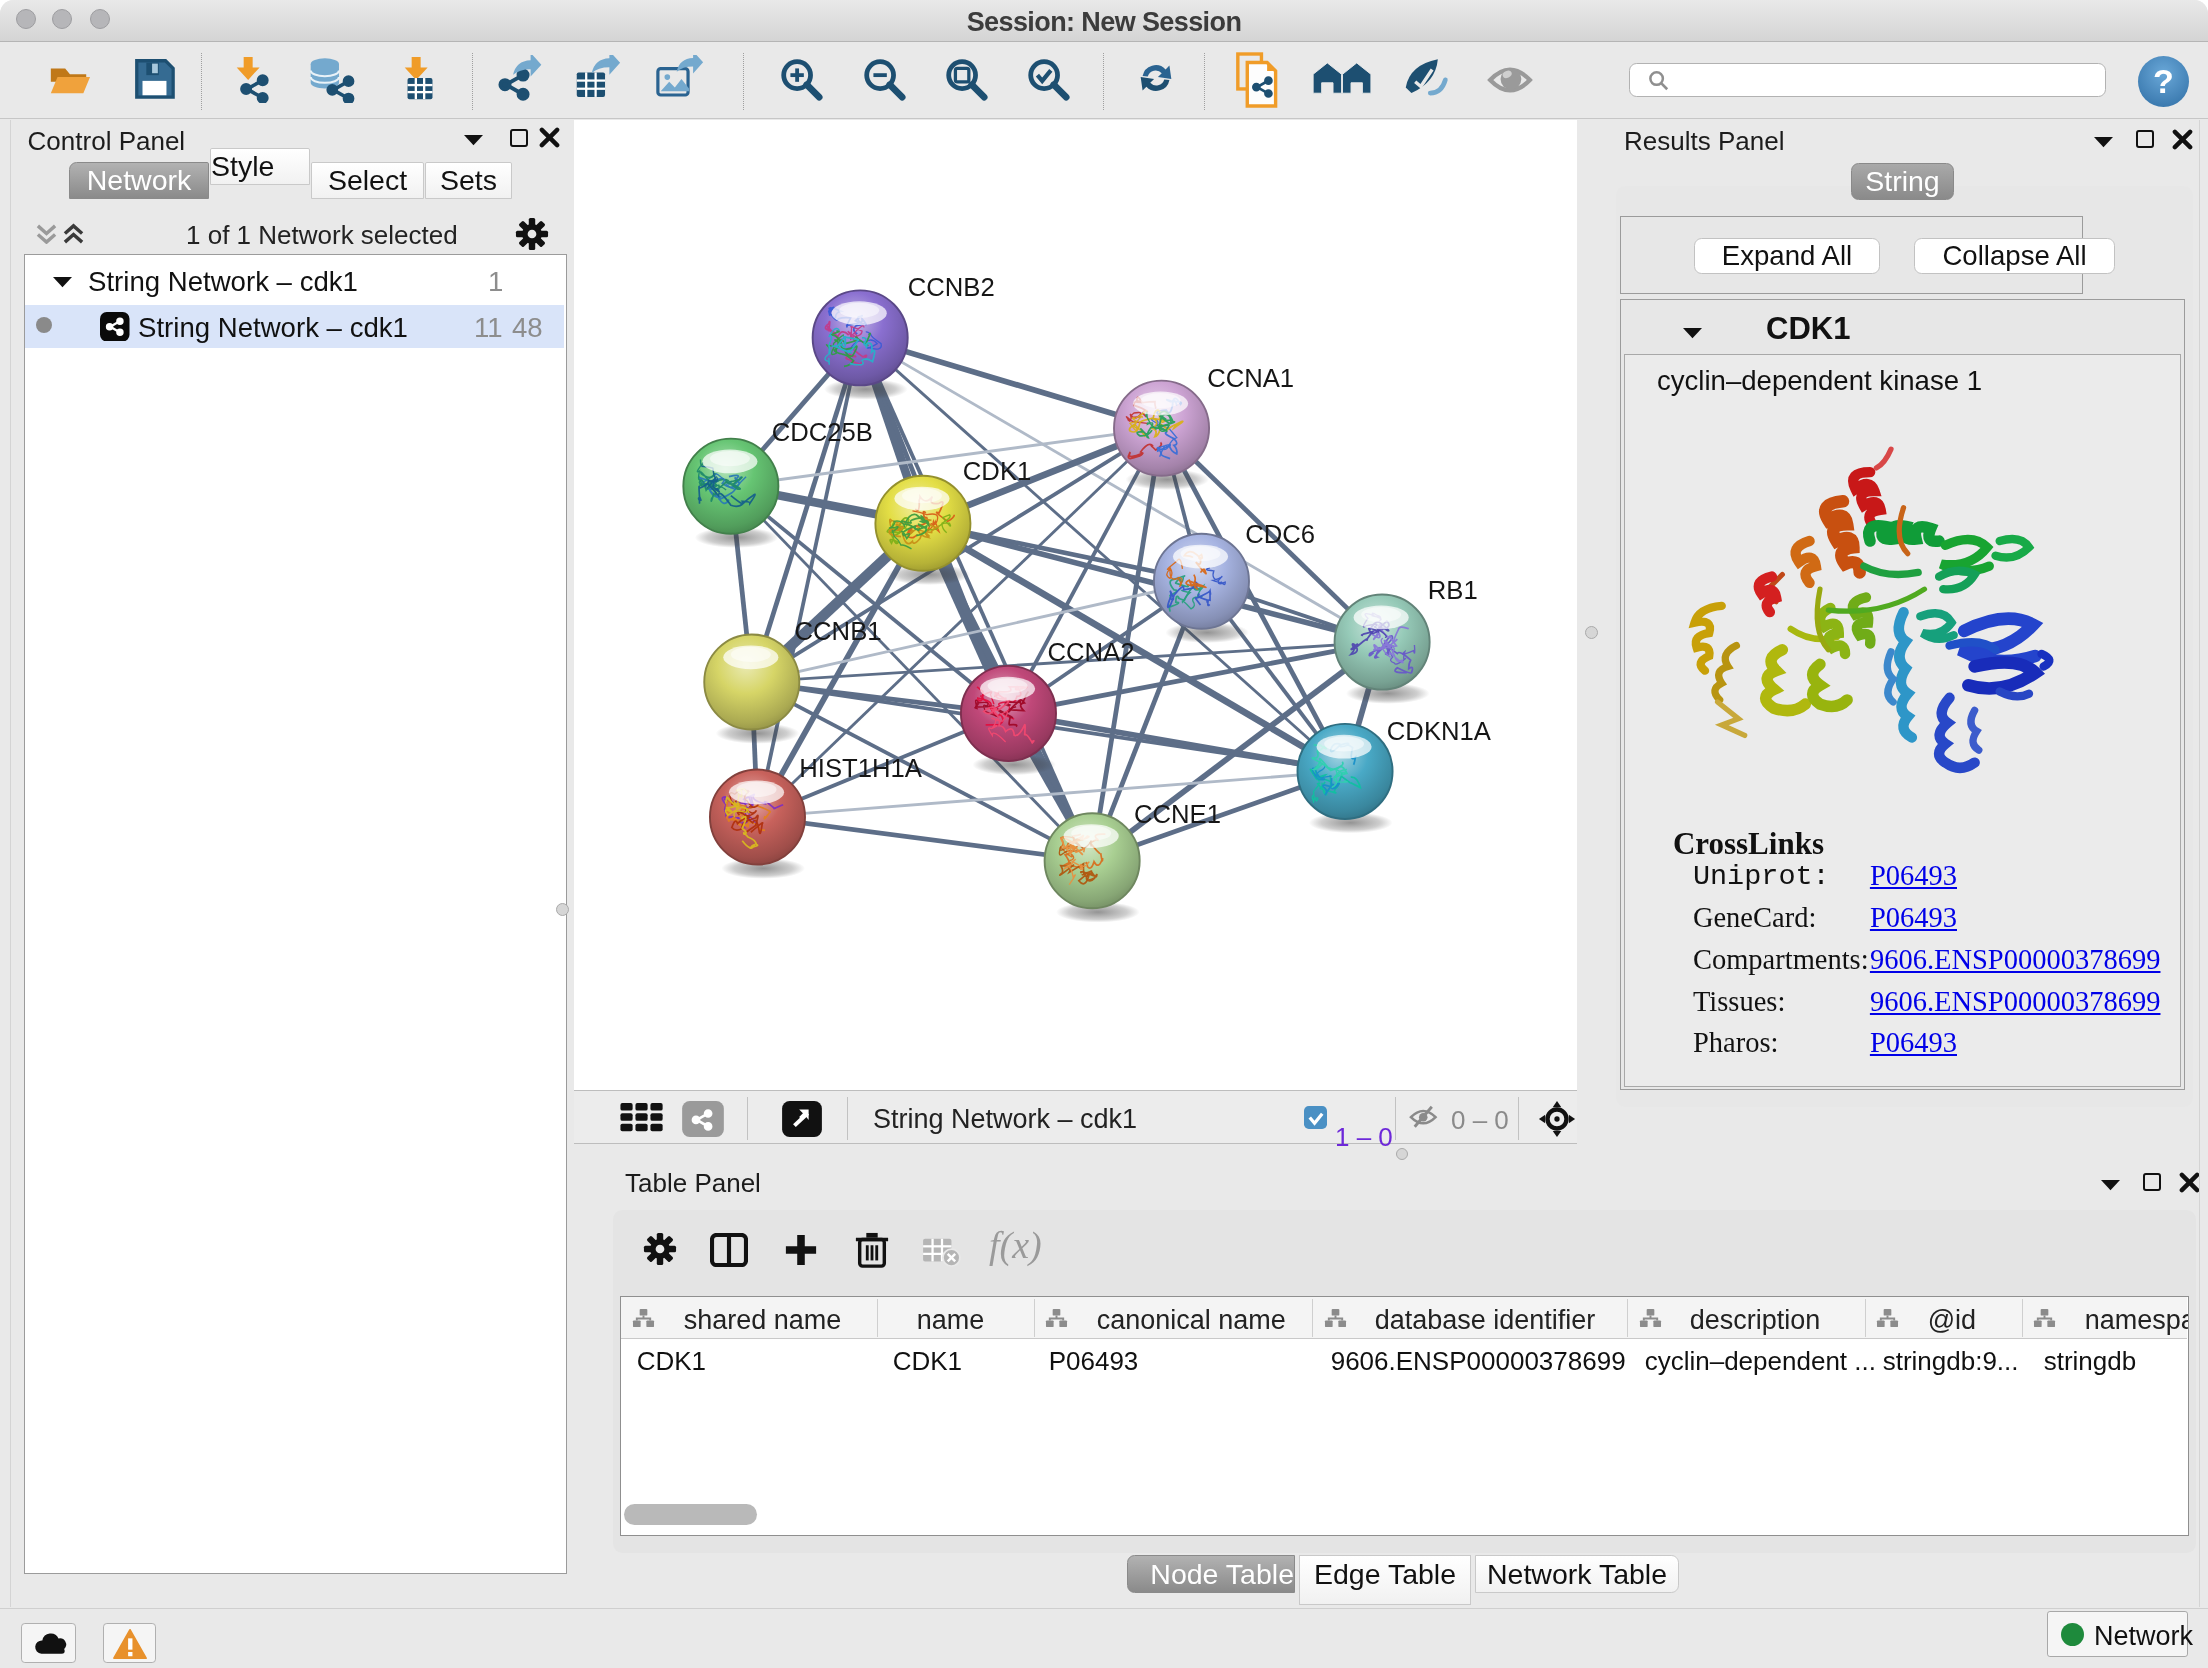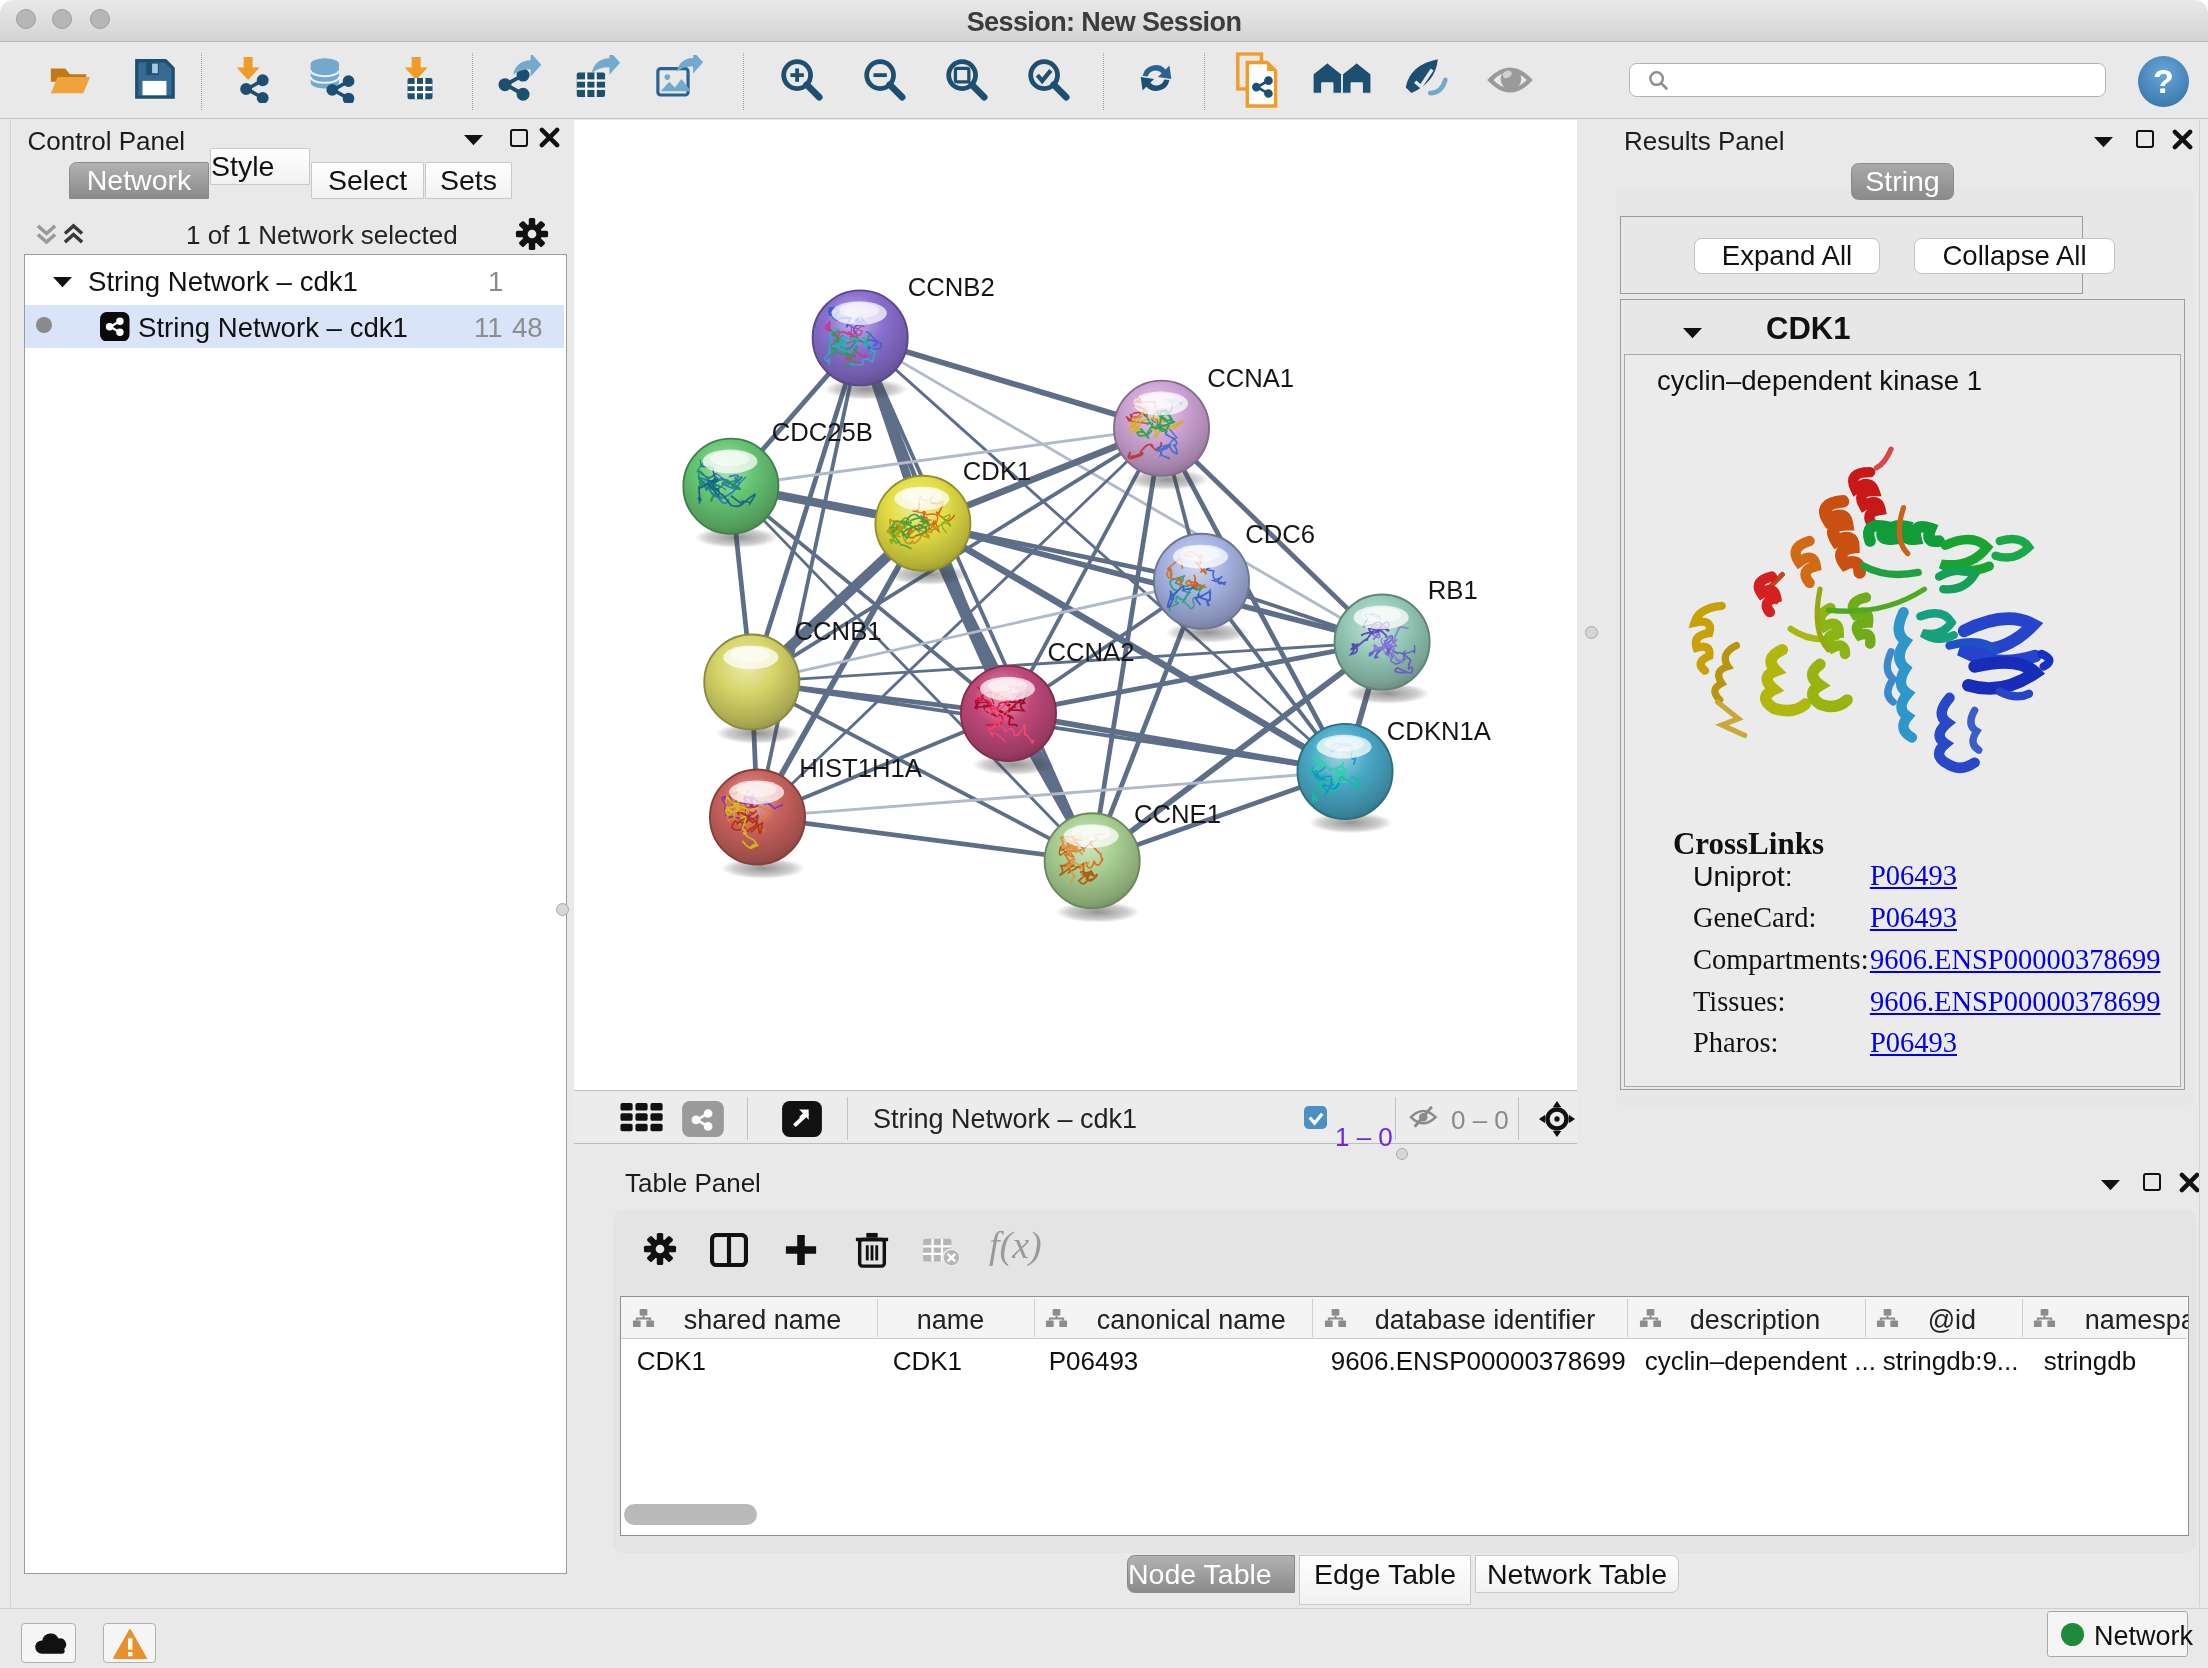--- a/index.html
+++ b/index.html
@@ -645,21 +645,21 @@
               <path d="M242,130 q18,-10 34,-2 q-10,16 -30,14" fill="none" stroke="#14a058" stroke-width="8" stroke-linecap="round"></path>
               <path d="M300,96 q20,-6 28,6 q-14,14 -32,8" fill="none" stroke="#18aa48" stroke-width="8" stroke-linecap="round"></path>
               <path d="M228,142 q-40,26 -92,20" fill="none" stroke="#50aa20" stroke-width="5" stroke-linecap="round"></path>
               <path d="M252,196 q30,-8 44,4" fill="none" stroke="#2050c8" stroke-width="8" stroke-linecap="round"></path>
               <path d="M300,240 q16,8 28,2" fill="none" stroke="#2846c4" stroke-width="8" stroke-linecap="round"></path>
               <path d="M128,142 q-8,40 8,58" fill="none" stroke="#98a810" stroke-width="5" stroke-linecap="round"></path>
               <path d="M208,64 q-10,30 4,44" fill="none" stroke="#c86418" stroke-width="5" stroke-linecap="round"></path>
             </g>
           </svg></div>
         <div class="abs" style="font-family:'Liberation Serif',serif;left:48px;top:471px;font-size:31px;font-weight:bold;color:#111">CrossLinks</div>
-        <div class="abs" style="font-family:Liberation Sans, sans-serif;left:68px;top:505px;font-size:28.5px;color:#111">Uniprot:</div>
+        <div class="abs" style="font-family:Liberation Mono, monospace;left:68px;top:505px;font-size:28.5px;color:#111">Uniprot:</div>
         <div class="abs" style="font-family:'Liberation Serif',serif;left:245px;top:505px;font-size:28.5px"><span style="color:#0000e8;text-decoration:underline">P06493</span></div>
         <div class="abs" style="font-family:'Liberation Serif',serif;left:68px;top:547px;font-size:28.5px;color:#111">GeneCard:</div>
         <div class="abs" style="font-family:'Liberation Serif',serif;left:245px;top:547px;font-size:28.5px"><span style="color:#0000e8;text-decoration:underline">P06493</span></div>
         <div class="abs" style="font-family:'Liberation Serif',serif;left:68px;top:589px;font-size:28.5px;color:#111">Compartments:</div>
         <div class="abs" style="font-family:'Liberation Serif',serif;left:245px;top:589px;font-size:28.5px"><span style="color:#0000e8;text-decoration:underline">9606.ENSP00000378699</span></div>
         <div class="abs" style="font-family:'Liberation Serif',serif;left:68px;top:631px;font-size:28.5px;color:#111">Tissues:</div>
         <div class="abs" style="font-family:'Liberation Serif',serif;left:245px;top:631px;font-size:28.5px"><span style="color:#0000e8;text-decoration:underline">9606.ENSP00000378699</span></div>
         <div class="abs" style="font-family:'Liberation Serif',serif;left:68px;top:672px;font-size:28.5px;color:#111">Pharos:</div>
         <div class="abs" style="font-family:'Liberation Serif',serif;left:245px;top:672px;font-size:28.5px"><span style="color:#0000e8;text-decoration:underline">P06493</span></div>
       </div>
@@ -802,21 +802,21 @@
         <div class="abs" style="left:16px;top:49px;font-size:26px;color:#111">CDK1</div>
         <div class="abs" style="left:272px;top:49px;font-size:26px;color:#111">CDK1</div>
         <div class="abs" style="left:428px;top:49px;font-size:26px;color:#111">P06493</div>
         <div class="abs" style="left:710px;top:49px;font-size:26px;color:#111">9606.ENSP00000378699</div>
         <div class="abs" style="left:1024px;top:49px;font-size:26px;color:#111">cyclin–dependent ...</div>
         <div class="abs" style="left:1262px;top:49px;font-size:26px;color:#111">stringdb:9...</div>
         <div class="abs" style="left:1423px;top:49px;font-size:26px;color:#111">stringdb</div>
         <div class="abs" style="left:3.8px;top:207px;width:133px;height:21px;background:#b9b9b9;border-radius:10.5px"></div>
       </div>
     </div>
-    <div class="abs gtab" style="left:1127px;top:1555px;width:168px;height:38px;border-radius:7.6px 0 0 7.6px;text-align:left;font-size:28.5px;line-height:36px">Node Table</div>
+    <div class="abs gtab" style="left:1127px;top:1555px;width:168px;height:38px;border-radius:7.6px 0 0 7.6px;text-align:right;font-size:28.5px;line-height:36px">Node Table</div>
     <div class="abs wtab" style="left:1299px;top:1555px;width:172px;height:50px;text-align:center;font-size:28.5px;line-height:36px;color:#111">Edge Table</div>
     <div class="abs wtab" style="left:1475px;top:1555px;width:204px;height:38px;border-radius:0 7.6px 7.6px 0;text-align:center;font-size:28.5px;line-height:36px;color:#111">Network Table</div>
     <div class="abs" style="left:0;top:1608px;width:2208px;border-top:1.9px solid #cfcfcf"></div>
     <div class="abs" style="left:21px;top:1623px;width:55px;height:40px;background:#f5f5f5;border:1.9px solid #b0b0b0;border-radius:3.8px;text-align:center;padding-top:4.8px"><svg width="38" height="28.5" viewBox="0 0 40 30" style="">
         <path d="M12,26 a7,7 0 0 1 1,-14 a9,9 0 0 1 17,-2 a6.5,6.5 0 0 1 6,11 q2,5 -3,5 z" fill="#111"></path>
       </svg></div>
     <div class="abs" style="left:103px;top:1623px;width:53px;height:40px;background:#f5f5f5;border:1.9px solid #b0b0b0;border-radius:3.8px;text-align:center;padding-top:3.8px"><svg width="36" height="32" viewBox="0 0 38 34" style="">
         <path d="M19,2 L36,32 H2 z" fill="#e8912c" stroke="#e8912c" stroke-width="2" stroke-linejoin="round"></path>
         <rect x="17" y="11" width="4.6" height="12" fill="#fff"></rect>
         <rect x="17" y="25.5" width="4.6" height="4.5" fill="#fff"></rect>

